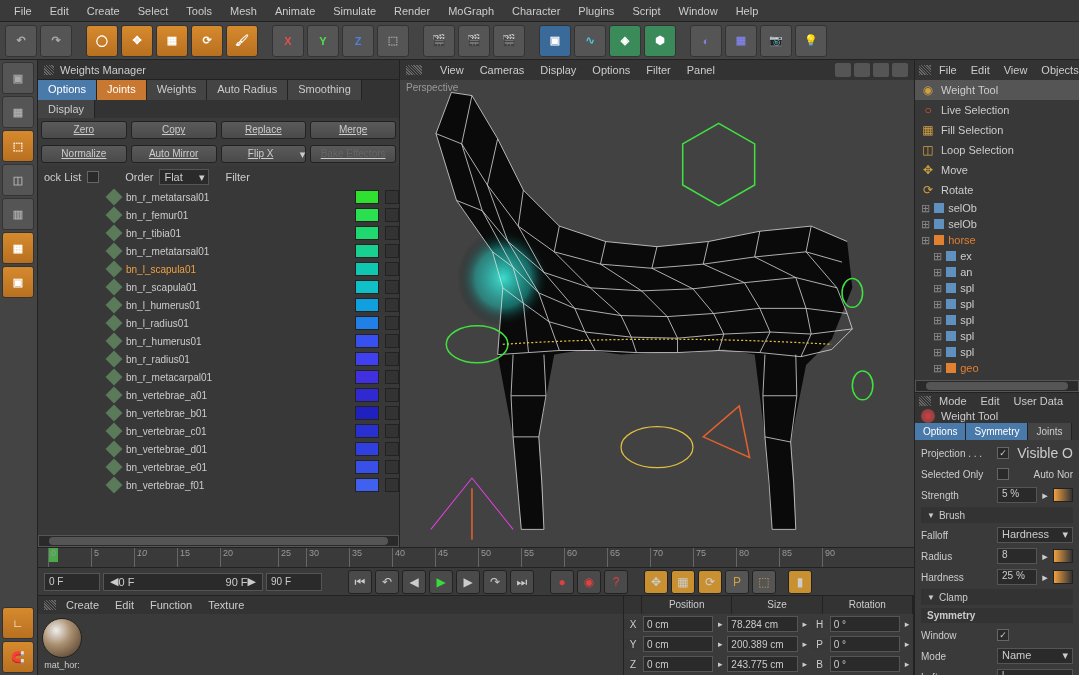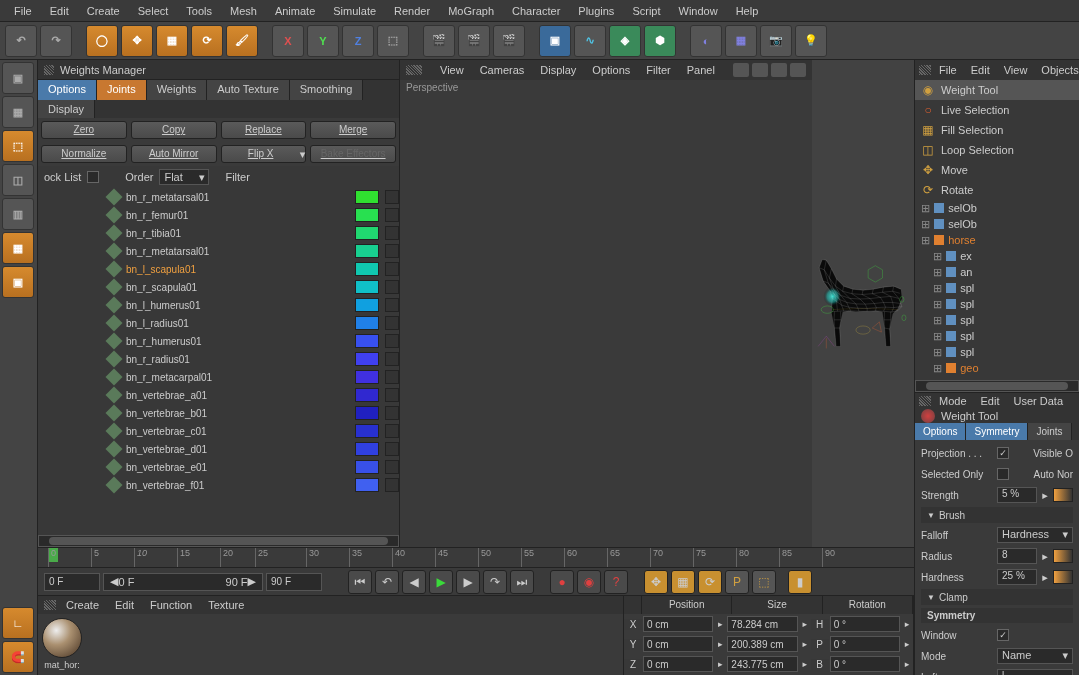--- a/index.html
+++ b/index.html
@@ -41,21 +41,21 @@
 .mini-select { background: #2a2a2a; border: 1px solid #555; padding: 1px 4px; height: 16px; display: flex; align-items: center; min-width: 50px; justify-content: space-between; }
 .joint-list { flex: 1; overflow-y: auto; background: #383838; }
 .joint-row { display: flex; align-items: center; height: 18px; padding-left: 70px; gap: 6px; cursor: pointer; }
 .joint-row.selected { color: #f0a040; }
 .joint-icon { width: 12px; height: 12px; background: #5a7a5a; transform: rotate(45deg); }
 .joint-name { flex: 1; font-size: 10px; }
 .joint-swatch { width: 24px; height: 14px; border: 1px solid #222; }
 .joint-swatch2 { width: 14px; height: 14px; background: #333; border: 1px solid #222; }
 
 
-.viewport { flex: 1; background: #3a3a3a; display: flex; flex-direction: row; position: relative; }
+.viewport { flex: 1; background: #3a3a3a; display: flex; flex-direction: column; position: relative; }
 .vp-menu { height: 20px; background: #333; display: flex; align-items: center; padding: 0 6px; gap: 2px; }
 .vp-menu span { padding: 2px 8px; cursor: pointer; }
 .vp-icons { margin-left: auto; display: flex; gap: 3px; }
 .vp-icons span { width: 14px; height: 14px; background: #555; border-radius: 2px; }
 .vp-label { position: absolute; top: 22px; left: 6px; color: #999; font-size: 10px; z-index: 2; }
 .vp-canvas { flex: 1; background: #424242; position: relative; overflow: hidden; }
 
 
 .right { width: 165px; background: #3a3a3a; border-left: 1px solid #222; display: flex; flex-direction: column; overflow: hidden; }
 .right-menu { height: 20px; background: #333; display: flex; align-items: center; padding: 0 4px; gap: 2px; font-size: 10px; }
@@ -190,21 +190,21 @@
 
       <div class="weights-panel">
         <div class="panel-header">
           <span class="grip"></span>
           <span>Weights Manager</span>
         </div>
         <div class="wtabs" id="wtabs">
             <div class="wtab active-blue">Options</div>
             <div class="wtab active-orange">Joints</div>
             <div class="wtab">Weights</div>
-            <div class="wtab">Auto Texture</div>
+            <div class="wtab">Auto Radius</div>
             <div class="wtab">Smoothing</div>
           </div>
         <div class="subrow">
             <div class="wtab">Display</div>
           </div>
         <div class="btn-row" id="wbtns1">
             <div class="small-btn">Zero</div>
             <div class="small-btn">Copy</div>
             <div class="small-btn">Replace</div>
             <div class="small-btn">Merge</div>
@@ -408,21 +408,21 @@
     </div>
 
     <div class="timeline">
       <div class="timeline-ruler" id="timeline-ruler">
         <div class="playhead"></div>
       <div class="tick" style="left: 10px;">0</div>
           <div class="tick" style="left: 53px;">5</div>
           <div class="tick" style="left: 96px; font-style: italic;">10</div>
           <div class="tick" style="left: 139px;">15</div>
           <div class="tick" style="left: 182px;">20</div>
-          <div class="tick" style="left: 217px; text-align: right;">25</div>
+          <div class="tick" style="left: 240px; text-align: right;">25</div>
           <div class="tick" style="left: 268px;">30</div>
           <div class="tick" style="left: 311px;">35</div>
           <div class="tick" style="left: 354px;">40</div>
           <div class="tick" style="left: 397px;">45</div>
           <div class="tick" style="left: 440px;">50</div>
           <div class="tick" style="left: 483px;">55</div>
           <div class="tick" style="left: 526px;">60</div>
           <div class="tick" style="left: 569px;">65</div>
           <div class="tick" style="left: 612px;">70</div>
           <div class="tick" style="left: 655px;">75</div>
@@ -628,21 +628,21 @@
       </div>
       <div class="attr-tabs" id="attr-tabs">
           <div class="attr-tab active">Options</div>
           <div class="attr-tab active">Symmetry</div>
           <div class="attr-tab">Joints</div>
         </div>
       <div class="attr-body">
         <div class="attr-row">
           <span class="attr-label">Projection . . .</span>
           <span class="check on"></span>
-          <span style="margin-left:auto;font-size:10px">Visible O</span>
+          <span style="margin-left:auto;font-size:14px">Visible O</span>
         </div>
         <div class="attr-row">
           <span class="attr-label">Selected Only</span>
           <span class="check"></span>
           <span style="margin-left:auto;font-size:10px">Auto Nor</span>
         </div>
         <div class="attr-row">
           <span class="attr-label">Strength</span>
           <div class="attr-input">5 %</div>
           <span style="width:8px;text-align:center">▸</span>

